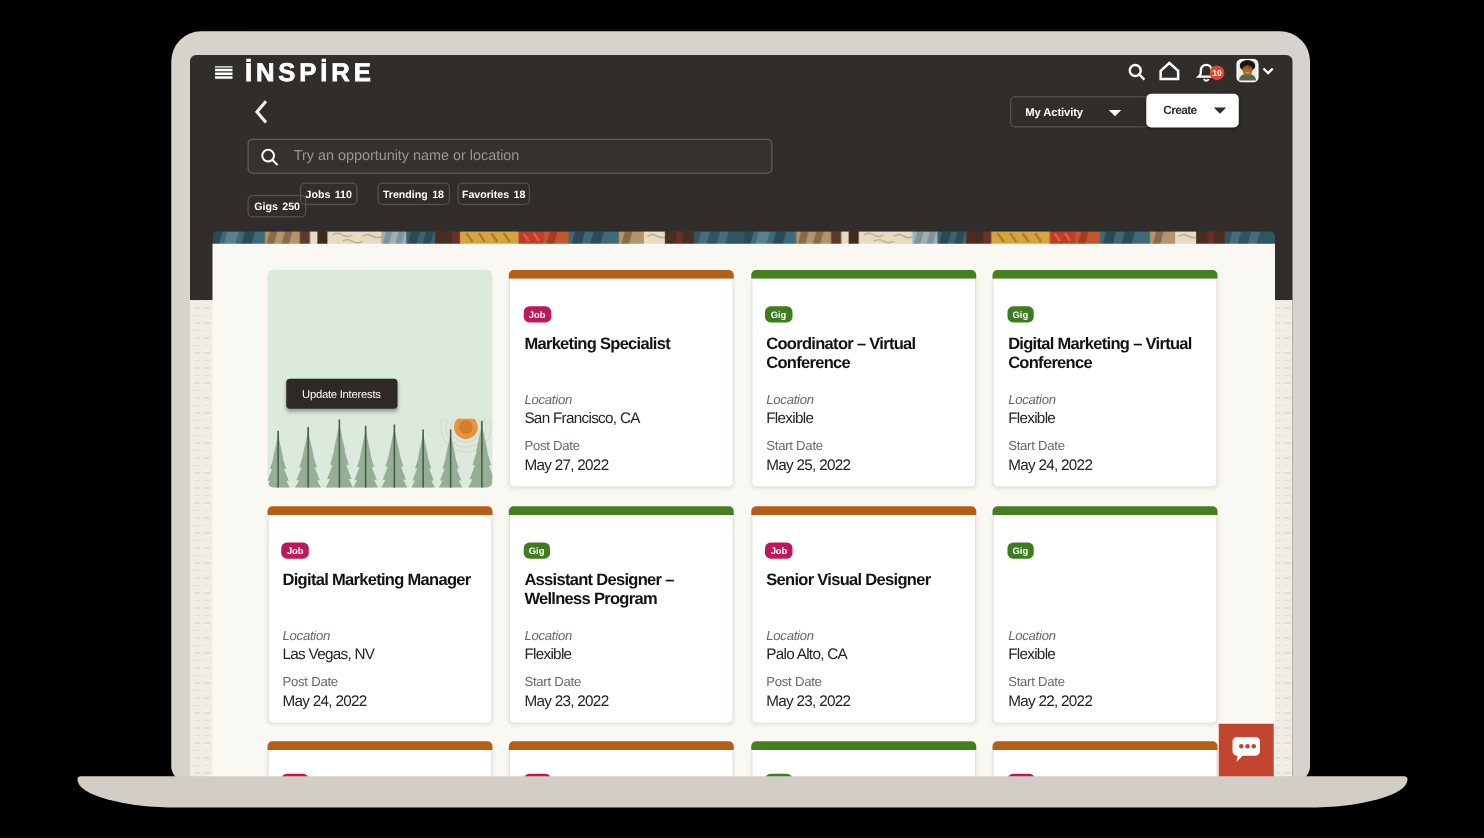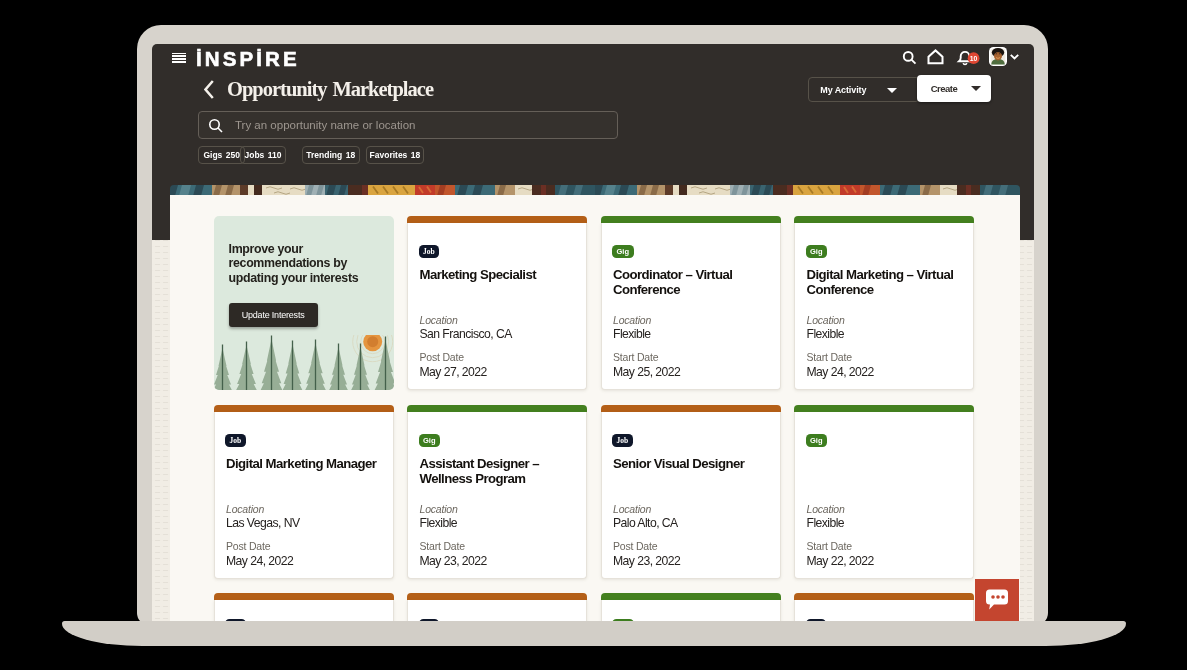--- a/index.html
+++ b/index.html
@@ -39,21 +39,21 @@
   .card { position:absolute; width:180px; border-radius:4px; }
   .cardbar { height:7px; border-radius:4px 4px 0 0; }
   .cardbody { background:#fff; border:1px solid #e6e2da; border-top:none; border-radius:0 0 4px 4px; position:relative; box-shadow:0 1px 3px rgba(100,90,70,.13); }
   .r1 .cardbody, .r2 .cardbody { height:167.2px; }
   .r3 .cardbody { height:70px; }
   .ob { background:#b45f17; }
   .gb { background:#44801f; }
   .badge { position:absolute; left:10.5px; top:21.9px; height:13px; border-radius:4.5px; padding:0 4.5px;
     color:#fff; font-size:7.5px; font-weight:bold; line-height:13px; }
   .r3 .badge { top:19px; }
-  .badge.o { background:#0f172a;font-family:Liberation Serif, serif; }
+  .badge.o { background:#be185d; }
   .badge.g { background:#3d7d1f; }
   .ctitle { position:absolute; left:11.5px; top:44px; font-size:13.2px; font-weight:bold;
     color:#14110e; line-height:15.5px; letter-spacing:-0.55px; white-space:nowrap; }
   .lbl1 { position:absolute; left:11.5px; top:91.6px; font-size:10.5px; letter-spacing:-0.2px; color:#6c675f;font-style:italic; }
   .val1 { position:absolute; left:11.5px; top:104px; font-size:12.2px; letter-spacing:-0.55px; color:#262220; }
   .lbl2 { position:absolute; left:11.5px; top:128.2px; font-size:10.5px; letter-spacing:-0.2px; color:#6c675f; }
   .val2 { position:absolute; left:11.5px; top:141.9px; font-size:12.2px; letter-spacing:-0.55px; color:#262220; }
   
   #mint { left:61.5px; top:171.8px; width:180px; height:174.4px; border-radius:5px; background:#dce9dd; overflow:hidden; }
   #mint .txt { position:absolute; left:15.1px; top:25.8px; font-size:12.4px; font-weight:bold; color:#23211c; line-height:14.5px; letter-spacing:-0.35px; }
@@ -99,31 +99,30 @@
     <path d="M7 10.6 q2,1.6 4,0" stroke="#e09a55" stroke-width="1" fill="none"></path>
     <path d="M6.5 6.8 h1.6 M9.9 6.8 h1.6" stroke="#3a241a" stroke-width="0.9"></path>
   </svg>
   <svg class="abs" style="left:857.8px;top:10px" width="9" height="6" viewBox="0 0 9 6">
     <path d="M0.8 0.8 L4.5 4.5 L8.2 0.8" stroke="#fff" stroke-width="1.9" fill="none"></path>
   </svg>
 
   <svg class="abs" style="left:52px;top:36px" width="10" height="19" viewBox="0 0 10 19">
     <path d="M8.8 1 L1.5 9.5 L8.8 18" stroke="#f4f0ea" stroke-width="2.5" fill="none"></path>
   </svg>
-  <div class="abs" id="title">Opportunity Marketplace</div>
 
   <div class="abs" id="search">
     <svg style="position:absolute;left:9px;top:6px" width="16" height="16" viewBox="0 0 16 16">
       <circle cx="6.5" cy="6.5" r="4.7" stroke="#fff" stroke-width="1.6" fill="none"></circle>
       <line x1="10" y1="10" x2="14" y2="14" stroke="#fff" stroke-width="1.6"></line>
     </svg>
     <div class="ph">Try an opportunity name or location</div>
   </div>
 
-  <div class="chip" style="left:46.1px;width:47.3px;">Gigs<span>250</span></div>
+  <div class="chip" style="left:46.1px;width:47.3px;margin-top:10px;">Gigs<span>250</span></div>
   <div class="chip" style="left:88px;width:46px;">Jobs<span>110</span></div>
   <div class="chip" style="left:150px;width:57.5px;">Trending<span>18</span></div>
   <div class="chip" style="left:213.6px;width:58.7px;">Favorites<span>18</span></div>
 
   <div class="abs" id="btnAct">
       <div class="t">My Activity</div>
     <div class="caret" style="left:78px;top:10px;border-top:5px solid #fff;"></div>
     </div>
   <div class="abs" id="btnCreate">
       <div class="t">Create</div>
@@ -202,21 +201,20 @@
         <line x1="8.5" y1="9.5" x2="8.5" y2="56"></line>
         <line x1="32.5" y1="6.5" x2="32.5" y2="56"></line>
         <line x1="57.5" y1="0.5" x2="57.5" y2="56"></line>
         <line x1="78.5" y1="5.5" x2="78.5" y2="56"></line>
         <line x1="101.5" y1="4.5" x2="101.5" y2="56"></line>
         <line x1="124.5" y1="8.5" x2="124.5" y2="56"></line>
         <line x1="146.5" y1="8.5" x2="146.5" y2="56"></line>
         <line x1="171.5" y1="1.5" x2="171.5" y2="56"></line>
       </g>
     </svg>
-    <div class="txt">Improve your<br>recommendations by<br>updating your interests</div>
     <div id="mintbtn">Update Interests</div>
   </div>
 
   <div class="card r1" style="left:255px;top:171.8px;">
     <div class="cardbar ob"></div>
       <div class="cardbody">
       <div class="badge o">Job</div>
       <div class="ctitle">Marketing Specialist</div>
       <div class="lbl1">Location</div>
         <div class="val1">San Francisco, CA</div>

